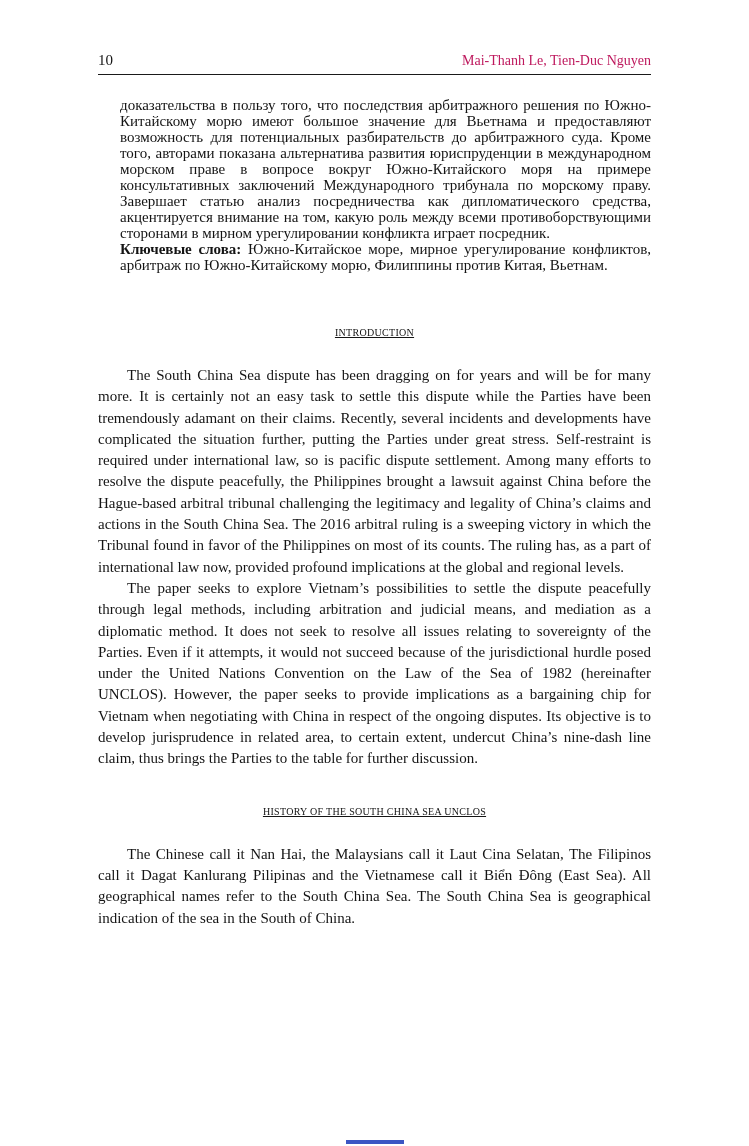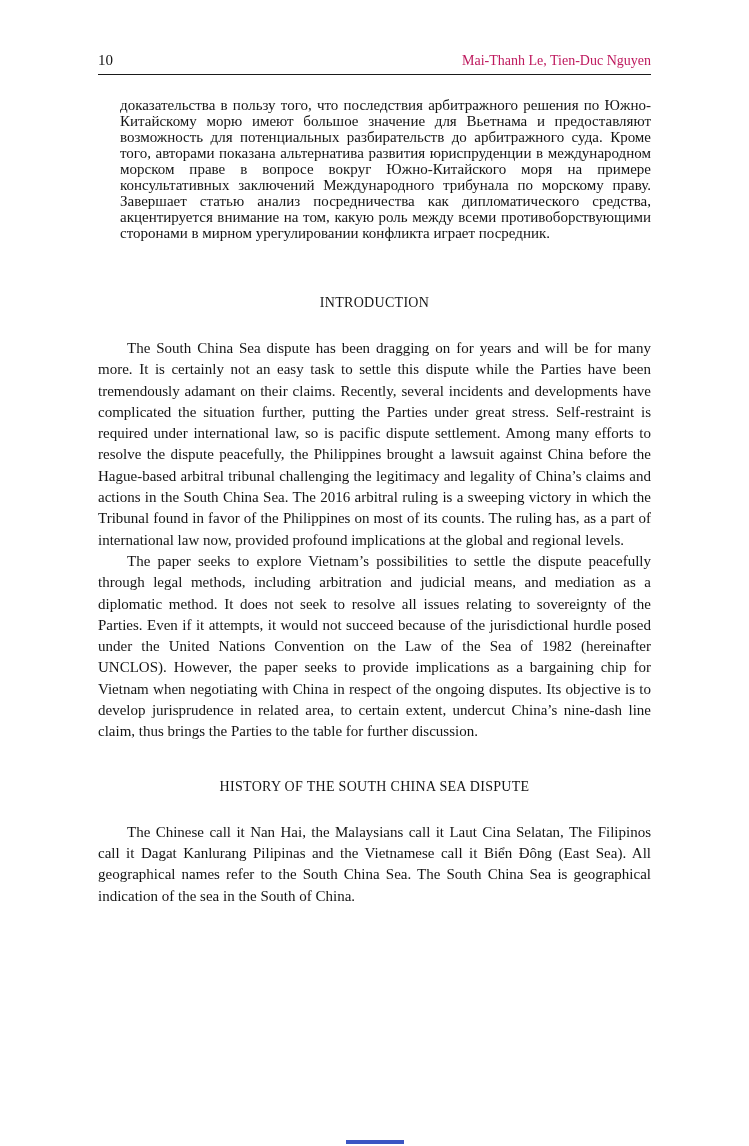--- a/index.html
+++ b/index.html
@@ -45,24 +45,25 @@
     text-align: justify;
   }
   .abstract-ru p {
     margin: 0;
   }
   .keywords-label {
     font-weight: bold;
   }
   .section-heading {
     text-align: center;
-    font-size: 14px;
+    font-size: 10px;
     font-weight: normal;
     letter-spacing: 0.3px;
     margin: 54px 0 27px 0;
+    text-decoration: underline;
   }
   .section-heading.history {
     margin-top: 36px;
   }
   .body-para {
     font-size: 15px;
     line-height: 21.3px;
     text-align: justify;
     text-indent: 29px;
     margin: 0;
@@ -85,26 +86,27 @@
 
   <header class="running-header">
     <span class="page-number">10</span>
     <span class="running-head">Mai-Thanh Le, Tien-Duc Nguyen</span>
   </header>
 
   <hr class="header-rule">
 
   <section class="abstract-ru">
     <p>доказательства в пользу того, что последствия арбитражного решения по Южно-Китайскому морю имеют большое значение для Вьетнама и предоставляют возможность для потенциальных разбирательств до арбитражного суда. Кроме того, авторами показана альтернатива развития юриспруденции в международном морском праве в вопросе вокруг Южно-Китайского моря на примере консультативных заключений Международного трибунала по морскому праву. Завершает статью анализ посредничества как дипломатического средства, акцентируется внимание на том, какую роль между всеми противоборствующими сторонами в мирном урегулировании конфликта играет посредник.</p>
+    <p><span class="keywords-label">Ключевые слова:</span><span> Южно-Китайское море, мирное урегулирование конфликтов, арбитраж по Южно-Китайскому морю, Филиппины против Китая, Вьетнам.</span></p>
   </section>
 
   <h2 class="section-heading">INTRODUCTION</h2>
 
   <p class="body-para">The South China Sea dispute has been dragging on for years and will be for many more. It is certainly not an easy task to settle this dispute while the Parties have been tremendously adamant on their claims. Recently, several incidents and developments have complicated the situation further, putting the Parties under great stress. Self-restraint is required under international law, so is pacific dispute settlement. Among many efforts to resolve the dispute peacefully, the Philippines brought a lawsuit against China before the Hague-based arbitral tribunal challenging the legitimacy and legality of China’s claims and actions in the South China Sea. The 2016 arbitral ruling is a sweeping victory in which the Tribunal found in favor of the Philippines on most of its counts. The ruling has, as a part of international law now, provided profound implications at the global and regional levels.</p>
   <p class="body-para">The paper seeks to explore Vietnam’s possibilities to settle the dispute peacefully through legal methods, including arbitration and judicial means, and mediation as a diplomatic method. It does not seek to resolve all issues relating to sovereignty of the Parties. Even if it attempts, it would not succeed because of the jurisdictional hurdle posed under the United Nations Convention on the Law of the Sea of 1982 (hereinafter UNCLOS). However, the paper seeks to provide implications as a bargaining chip for Vietnam when negotiating with China in respect of the ongoing disputes. Its objective is to develop jurisprudence in related area, to certain extent, undercut China’s nine-dash line claim, thus brings the Parties to the table for further discussion.</p>
 
-  <h2 class="section-heading history">HISTORY OF THE SOUTH CHINA SEA DISPUTE</h2>
+  <h2 class="section-heading history">HISTORY OF THE SOUTH CHINA SEA UNCLOS</h2>
 
   <p class="body-para"><span>The Chinese call it </span><span class="italic">Nan Hai</span><span>, the Malaysians call it </span><span class="italic">Laut Cina Selatan</span><span>, The Filipinos call it </span><span class="italic">Dagat Kanlurang Pilipinas</span><span> and the Vietnamese call it </span><span class="italic">Biển Đông</span><span> (East Sea). All geographical names refer to the South China Sea. The South China Sea is geographical indication of the sea in the South of China.</span></p>
 
   <div class="scan-artifact" style="background: rgb(59, 85, 195);"></div>
 
 </div>
 
 </body></html>

